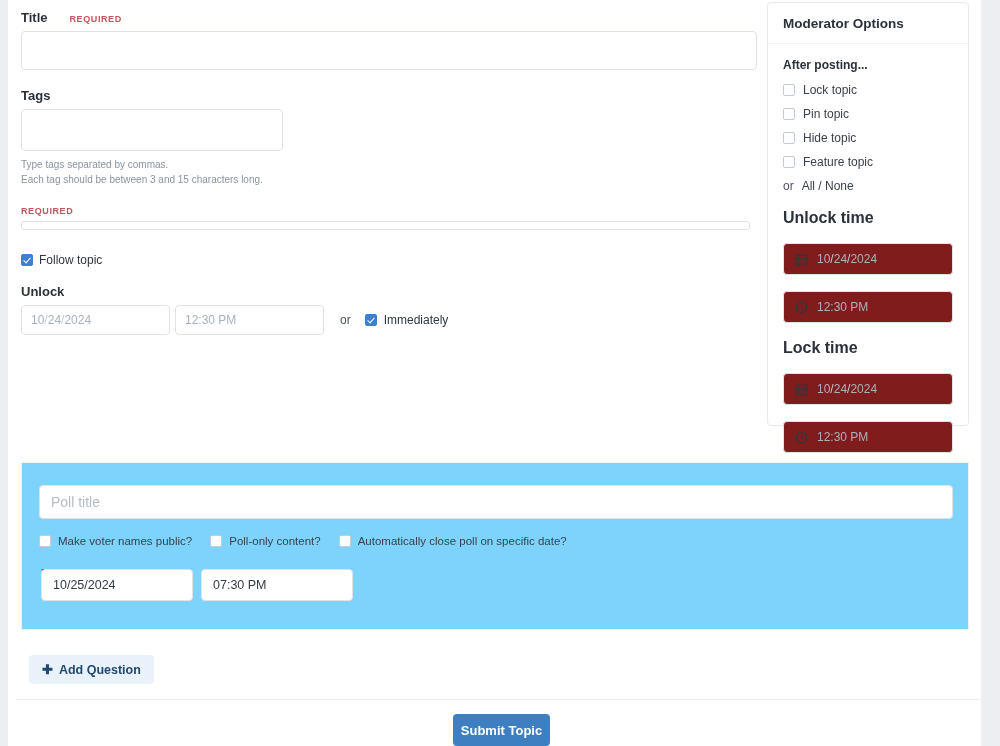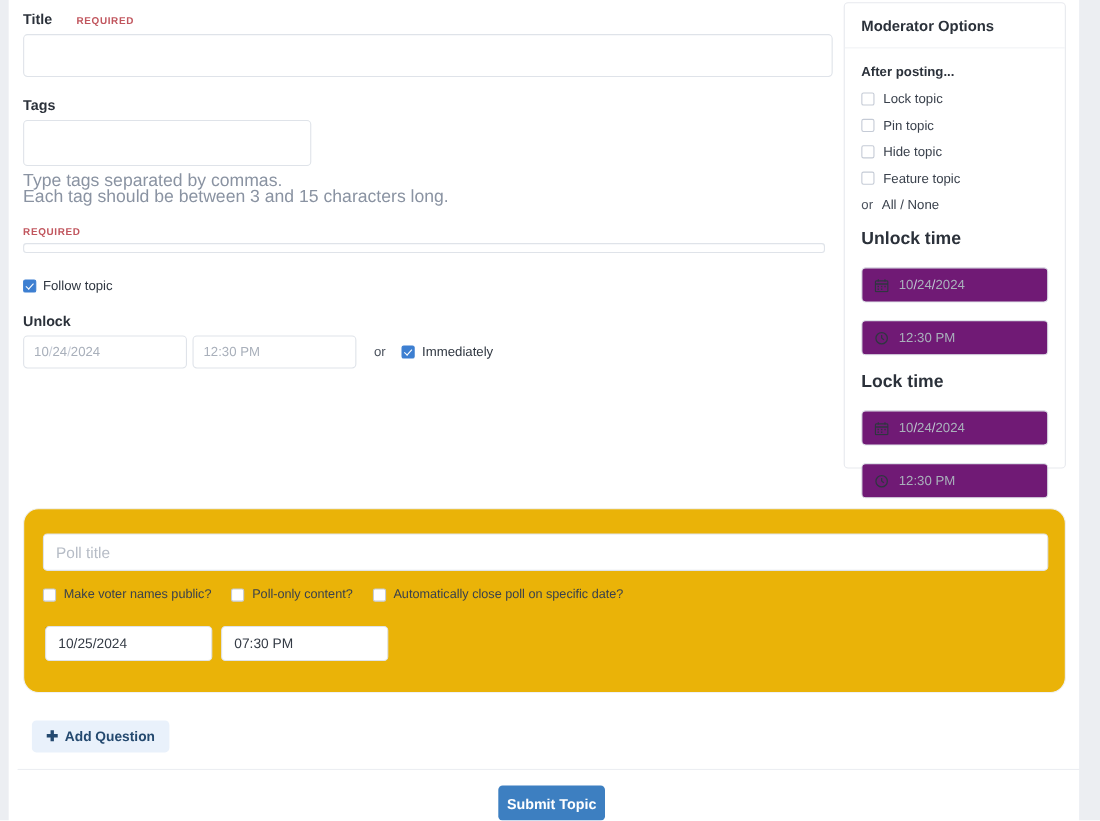--- a/index.html
+++ b/index.html
@@ -55,21 +55,21 @@
     padding: 0 10px;
   }
 
   .tags-area {
     width: 262px; height: 42px; resize: none;
     border: 1px solid #dfe3e9; border-radius: 4px;
     background: #fff; outline: none;
     font-family: inherit; font-size: 13px; color: #2f3640;
     padding: 6px 8px; display: block;
   }
-  .tags-help { color: #8a93a2; font-size: 16px; line-height: 15px; }
+  .tags-help { color: #8a93a2; font-size: 10px; line-height: 15px; }
 
   .thin-input {
     width: 729px; height: 9px;
     border: 1px solid #dfe3e9; border-radius: 3px;
     background: #fff; outline: none; padding: 0; display: block;
   }
 
   
   .cb {
     width: 12px; height: 12px; border: 1px solid #c5cbd6; border-radius: 2px;
@@ -113,32 +113,32 @@
   .mod-cb-row .cb-label { font-size: 12px; color: #3a414c; }
   .allnone-row { display: flex; align-items: center; gap: 8px; font-size: 12px; }
   .allnone-row .or { color: #4c535e; }
   .allnone-row .link { color: #3a414c; }
   .mod-group-label {
     font-size: 16px; font-weight: bold; color: #2b313a;
     margin: 16px 0 6px 0;
   }
   .mod-date {
     width: 170px; height: 32px;
-    border: 1px solid #dfe3e9; border-radius: 4px; background: #701a75;
+    border: 1px solid #dfe3e9; border-radius: 4px; background: #7f1d1d;
     display: flex; align-items: center; gap: 9px; padding: 0 11px;
     font-size: 12px; color: #a9b0bb; margin-bottom: 6px; margin-top: 16px;
   }
   .mod-date .sep { color: #c5cbd6; }
   .ico { width: 13px; height: 13px; flex: 0 0 auto; color: #3a414c; display:block; }
 
   
   .poll-panel {
     position: absolute; left: 13px; top: 462px;
     width: 948px; height: 168px;
-    background: #eab308; border: 1px solid #eff1f4; border-radius: 14px;
+    background: #7dd3fc; border: 1px solid #eff1f4; border-radius: 0;
   }
   .poll-title-input {
     position: absolute; left: 17px; top: 22px;
     width: 914px; height: 34px;
     border: 1px solid #dfe3e9; border-radius: 4px; background: #fff;
     outline: none; padding: 0 11px;
     font-family: inherit; font-size: 14px; color: #2f3640;
   }
   .poll-title-input::placeholder { color: #b6bcc6; }
   .poll-cb-row {

